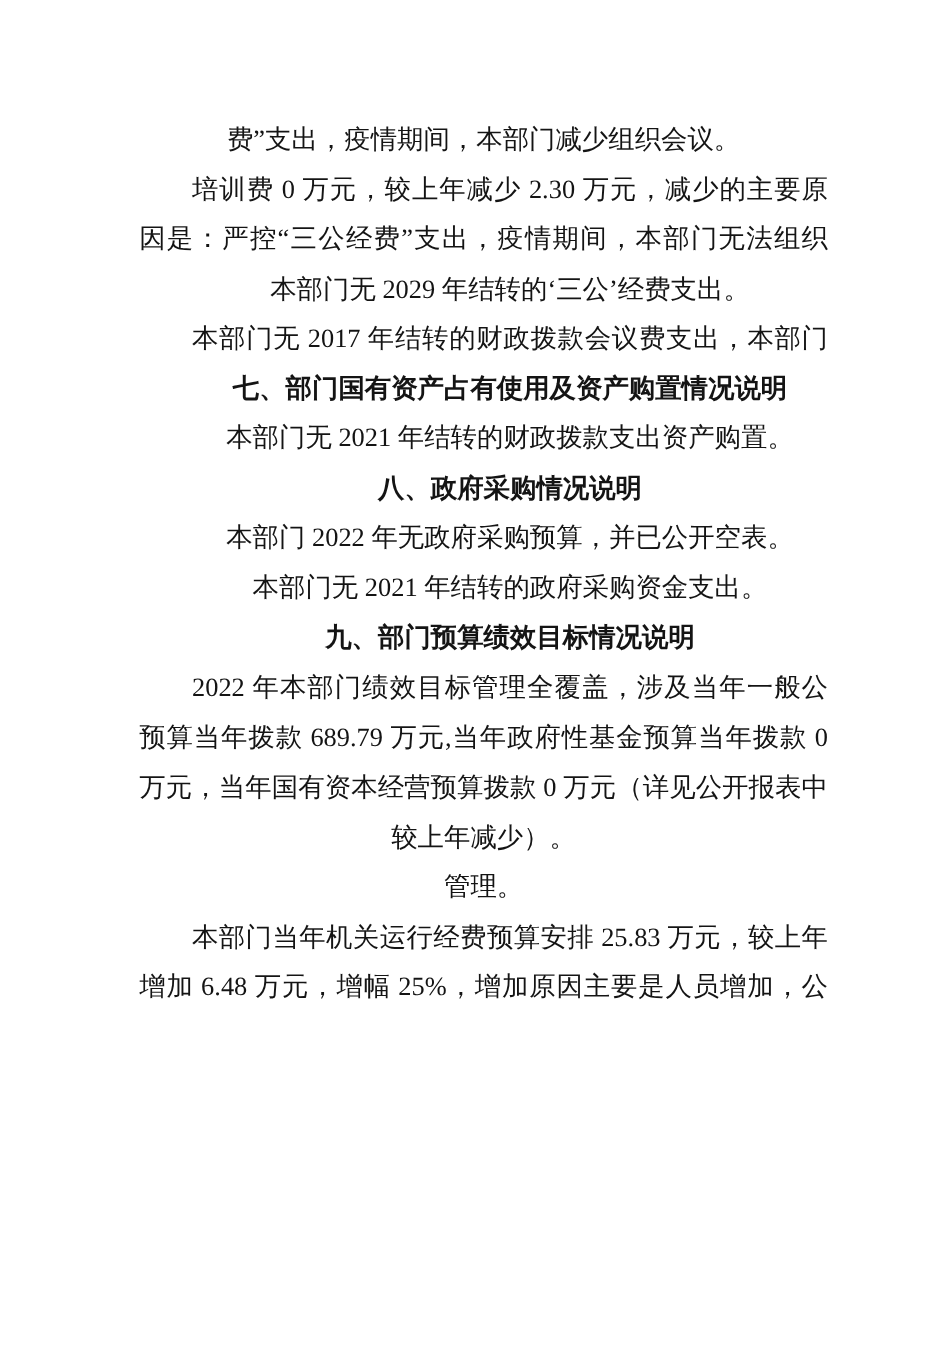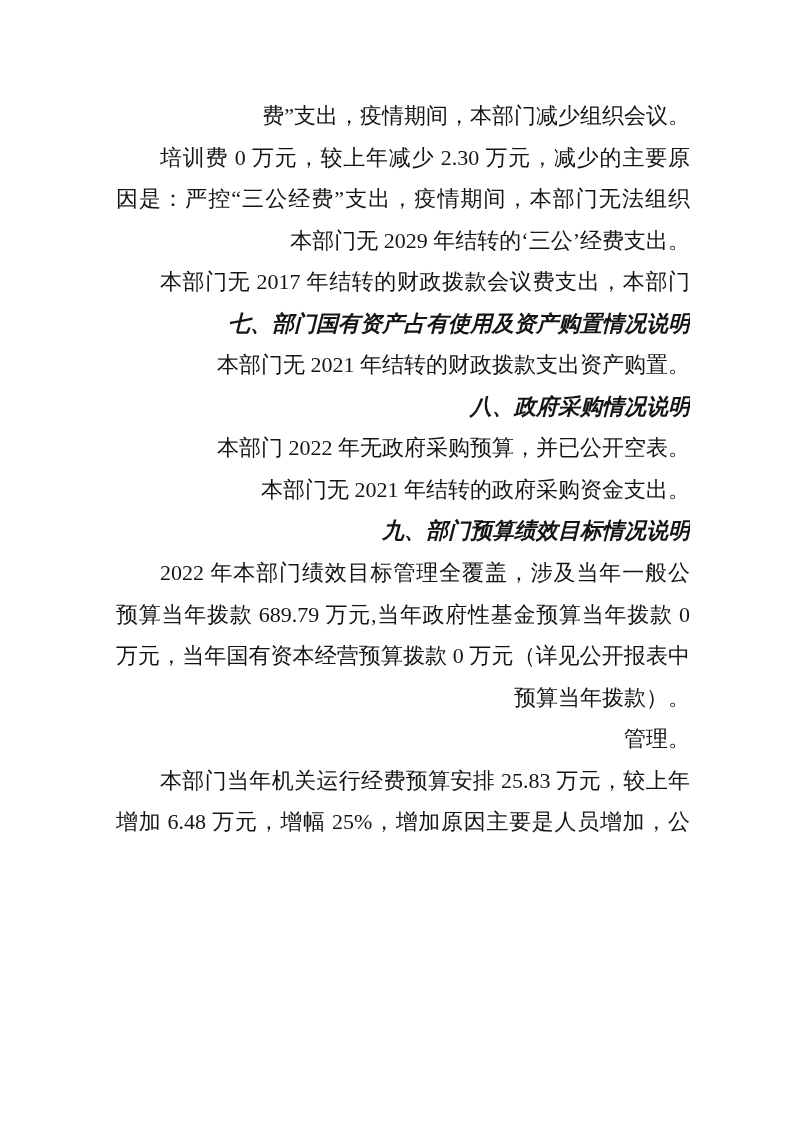--- a/index.html
+++ b/index.html
@@ -19,37 +19,36 @@
     left: 116px;
     top: 95px;
     width: 574px;
   }
   .doc-line {
     height: 41.55px;
     line-height: 41.55px;
     font-family: "Liberation Serif", "DejaVu Serif", serif;
     font-size: 22px;
     color: #141414;
-    text-align: right;
+    text-align: center;
     overflow: hidden;
     white-space: nowrap;
   }
   .doc-line.indent {
     padding-left: 44px;
   }
   .doc-line.justify {
     white-space: normal;
     text-align: justify;
     text-align-last: justify;
   }
   .doc-line.heading {
     font-family: "Liberation Sans", "DejaVu Sans", sans-serif;
     font-weight: 700;
     letter-spacing: 0px;
-    font-style: italic;
   }
 </style>
 </head>
 <body>
 
 <div class="page">
   <div class="content" id="doc-content">
       <div class="doc-line">费”支出，疫情期间，本部门减少组织会议。</div>
       <div class="doc-line indent justify">培训费 0 万元，较上年减少 2.30 万元，减少的主要原</div>
       <div class="doc-line justify">因是：严控“三公经费”支出，疫情期间，本部门无法组织</div>
@@ -57,18 +56,18 @@
       <div class="doc-line indent justify">本部门无 2017 年结转的财政拨款会议费支出，本部门</div>
       <div class="doc-line heading indent">七、部门国有资产占有使用及资产购置情况说明</div>
       <div class="doc-line indent">本部门无 2021 年结转的财政拨款支出资产购置。</div>
       <div class="doc-line heading indent">八、政府采购情况说明</div>
       <div class="doc-line indent">本部门 2022 年无政府采购预算，并已公开空表。</div>
       <div class="doc-line indent">本部门无 2021 年结转的政府采购资金支出。</div>
       <div class="doc-line heading indent">九、部门预算绩效目标情况说明</div>
       <div class="doc-line indent justify">2022 年本部门绩效目标管理全覆盖，涉及当年一般公共</div>
       <div class="doc-line justify">预算当年拨款 689.79 万元,当年政府性基金预算当年拨款 0</div>
       <div class="doc-line justify">万元，当年国有资本经营预算拨款 0 万元（详见公开报表中</div>
-      <div class="doc-line">预算当年拨款）。</div>
+      <div class="doc-line">较上年减少）。</div>
       <div class="doc-line">管理。</div>
       <div class="doc-line indent justify">本部门当年机关运行经费预算安排 25.83 万元，较上年</div>
       <div class="doc-line justify">增加 6.48 万元，增幅 25%，增加原因主要是人员增加，公用</div>
     </div>
 </div>
 
 </body></html>

